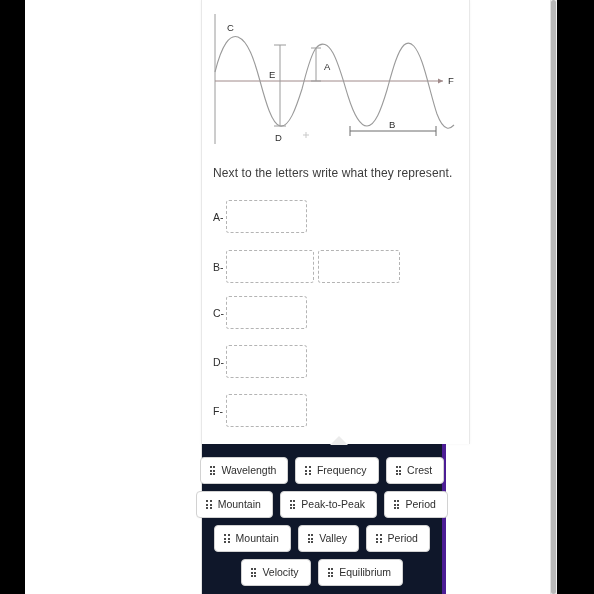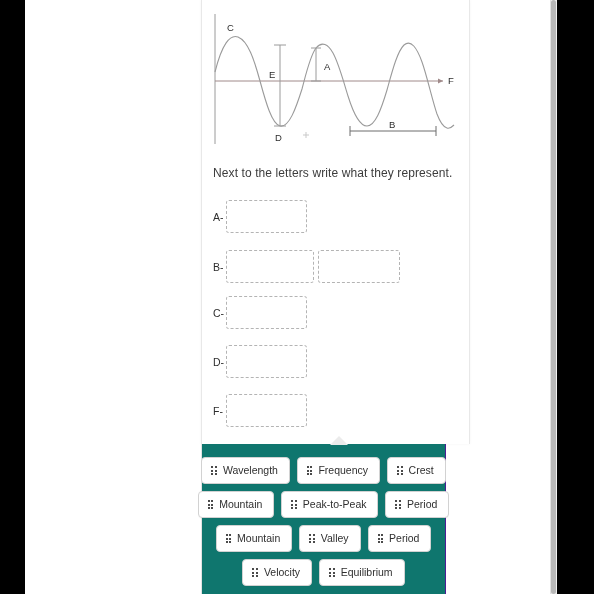--- a/index.html
+++ b/index.html
@@ -89,23 +89,23 @@
   .slot-w-single { width: 81px; }
   .slot-w-b1 { width: 88px; }
   .slot-w-b2 { width: 82px; }
   .ans-row .drop-slot + .drop-slot { margin-left: 4px; }
 
   
   #bank {
     position: absolute;
     left: 176px; top: 444px;
     width: 245px; height: 150px;
-    background: #0f766e;
+    background: #0f172a;
     border-left: 1px solid #e2e2e2;
-    border-right: 1px solid #4c1d95;
+    border-right: 4px solid #4c1d95;
     padding-top: 13px;
   }
   #bank-caret {
     position: absolute;
     left: 128px; top: -8px;
     width: 0; height: 0;
     border-left: 9px solid transparent;
     border-right: 9px solid transparent;
     border-bottom: 9px solid #ebebeb;
   }

